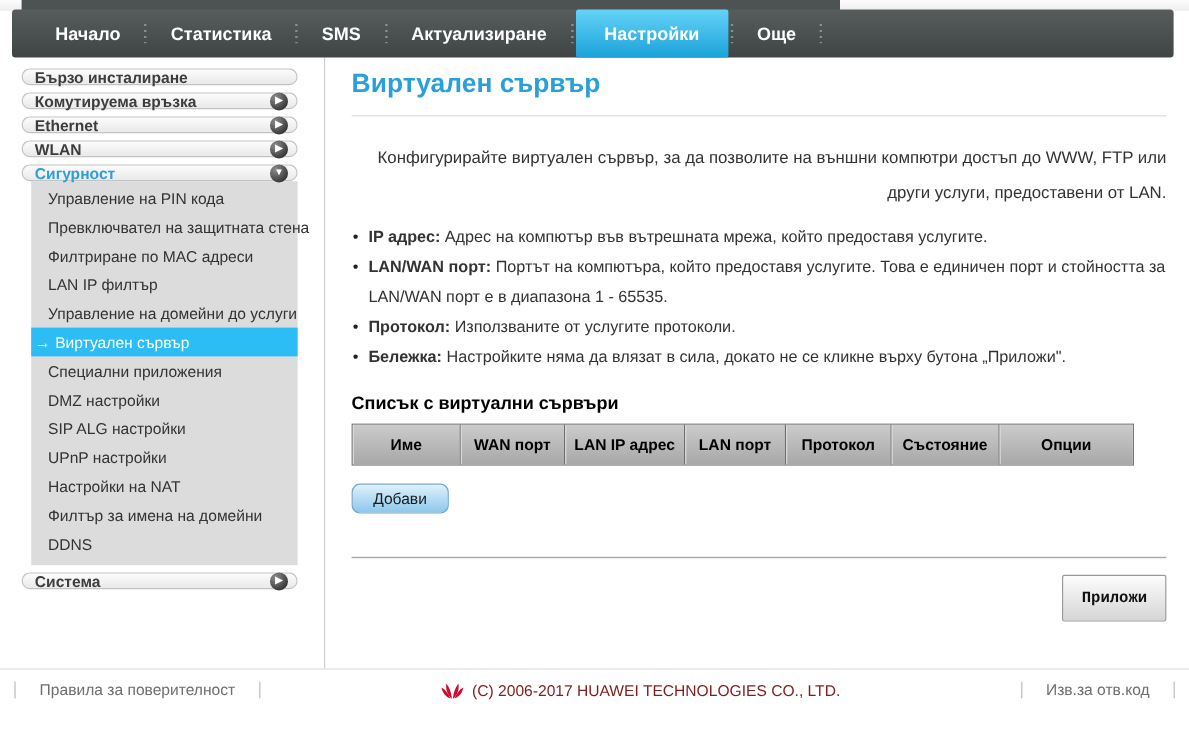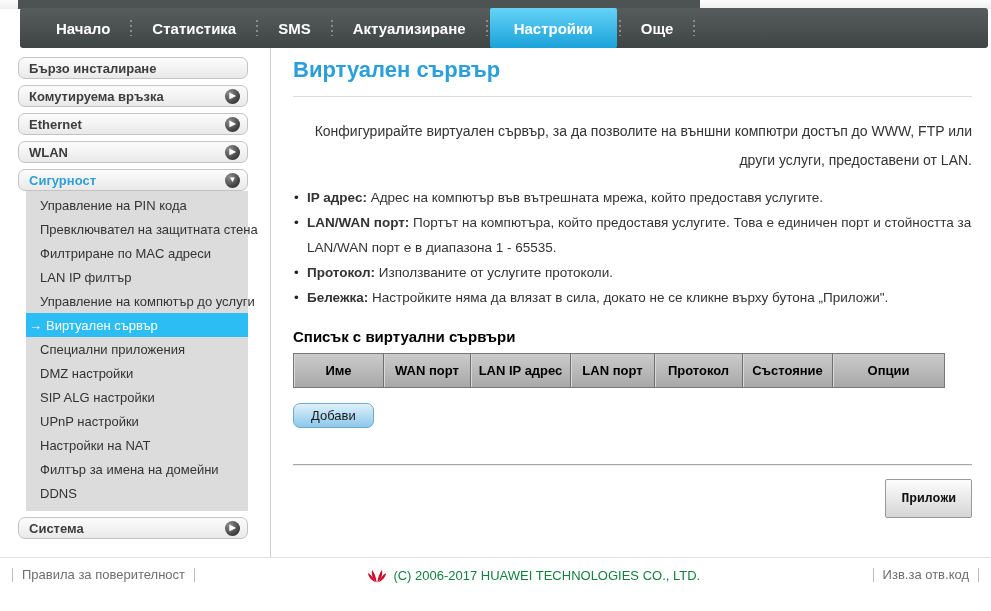--- a/index.html
+++ b/index.html
@@ -7,31 +7,31 @@
   body {
     font-family:"Liberation Sans", sans-serif;
     background:#ffffff; color:#333; position:relative; overflow:hidden;
   }
   
   .top-light-strip { position:absolute; left:0; top:0; width:991px; height:9px;
     background:linear-gradient(#fdfdfd,#ededed); }
   .top-dark-strip { position:absolute; left:18px; top:0; width:682px; height:9px;
     background:#4c5352; }
   
-  .navbar { position:absolute; left:20px; top:8px; width:968px; height:40px;
+  .navbar { position:absolute; left:10px; top:8px; width:968px; height:40px;
     background:linear-gradient(#565d5c,#3f4545); border-radius:3px;
     display:flex; align-items:stretch; padding-left:18px; z-index:2; }
   .nav-item { display:flex; align-items:center; padding:0 18px; color:#fff;
     font-size:15px; font-weight:bold; cursor:pointer; white-space:nowrap; }
   .nav-item.active { background:linear-gradient(#64d3f8,#1ba2d9); border-radius:2px; padding:0 24px; }
   .nav-sep { align-self:center; width:2px; height:16px; margin:0 2px;
     background-image:repeating-linear-gradient(to bottom,#878e8d 0 2px,transparent 2px 5px); }
   
   .sidebar { position:absolute; left:18px; top:57px; width:230px; }
-  .acc-header { height:22px; margin-bottom:6px; display:flex; align-items:center;
+  .acc-header { height:14px; margin-bottom:6px; display:flex; align-items:center;
     justify-content:space-between; padding:0 7px 0 10px;
     background:linear-gradient(#fcfcfc,#e9e9e9); border:1px solid #c3c3c3;
     border-radius:7px; font-size:13px; font-weight:bold; color:#3d3d3d; cursor:pointer; }
   .acc-header.expanded { margin-bottom:0; }
   .acc-header.expanded .acc-label { color:#2f9fd6; }
   .acc-arrow { width:15px; height:15px; border-radius:50%;
     background:radial-gradient(circle at 32% 28%, #8d8d8d, #3a3a3a 72%);
     color:#fff; font-size:8px; display:flex; align-items:center; justify-content:center;
     line-height:1; flex:0 0 auto; }
   .submenu { background:#dcdcdc; padding:2px 0 6px 0; margin-bottom:6px;margin-left:8px; }
@@ -65,23 +65,23 @@
     border-top:1px solid #a6a6a6; border-bottom:1px solid #efefef; }
   .apply-row { margin-top:13px; text-align:right; }
   .btn-apply { display:inline-block; padding:11px 15px;
     background:linear-gradient(#fdfdfd,#d5d5d5); border:1px solid #999;
     border-radius:2px; font-size:13px; font-weight:bold; color:#111; cursor:pointer;
     font-family:Liberation Mono, monospace; }
   
   .footer { position:absolute; left:0; top:557px; width:991px; height:54px;
     border-top:1px solid #e0e0e0; padding:9px 12px 0 12px;
     display:flex; align-items:flex-start; font-size:13px; color:#6e6e6e; }
-  .foot-left, .foot-right { display:flex; align-items:flex-end; gap:9px; }
+  .foot-left, .foot-right { display:flex; align-items:flex-end; gap:20px; }
   .foot-bar { width:1px; height:14px; background:#bcbcbc; }
-  .foot-center { flex:1; display:flex; align-items:center; justify-content:center; gap:6px; color:#15803d;text-align:center; }
+  .foot-center { flex:1; display:flex; align-items:center; justify-content:center; gap:6px; color:#7f1d1d;text-align:center; }
   .foot-link { cursor:pointer; }
   .huawei-logo { width:20px; height:17px; display:inline-block; }
 </style>
 </head>
 <body>
 
 <div class="top-light-strip"></div>
 <div class="top-dark-strip"></div>
 
 <div class="navbar">
@@ -117,21 +117,21 @@
   </div>
   <div class="acc-header expanded">
     <span class="acc-label">Сигурност</span>
     <span class="acc-arrow">▼</span>
   </div>
   <div class="submenu">
     <div class="sub-item">Управление на PIN кода</div>
     <div class="sub-item">Превключвател на защитната стена</div>
     <div class="sub-item">Филтриране по MAC адреси</div>
     <div class="sub-item">LAN IP филтър</div>
-    <div class="sub-item">Управление на компютър до услуги</div>
+    <div class="sub-item">Управление на домейни до услуги</div>
     <div class="sub-item selected">
       <span class="sel-arrow">→</span>
       <span>Виртуален сървър</span>
     </div>
     <div class="sub-item">Специални приложения</div>
     <div class="sub-item">DMZ настройки</div>
     <div class="sub-item">SIP ALG настройки</div>
     <div class="sub-item">UPnP настройки</div>
     <div class="sub-item">Настройки на NAT</div>
     <div class="sub-item">Филтър за имена на домейни</div>

